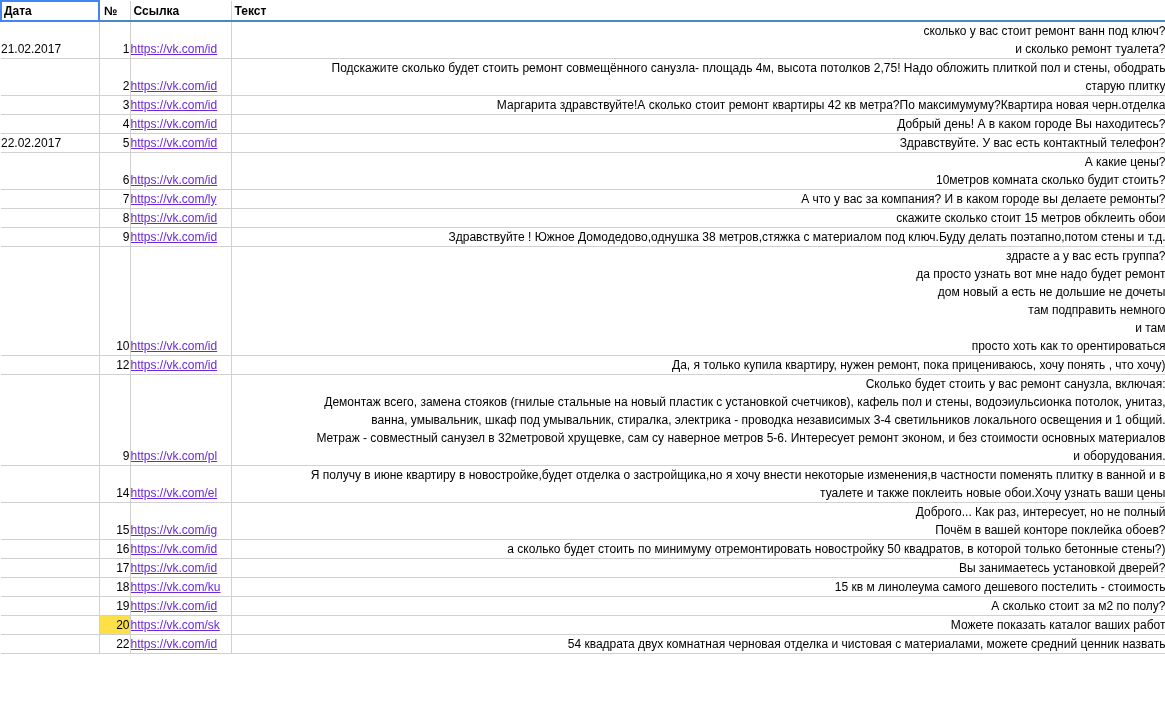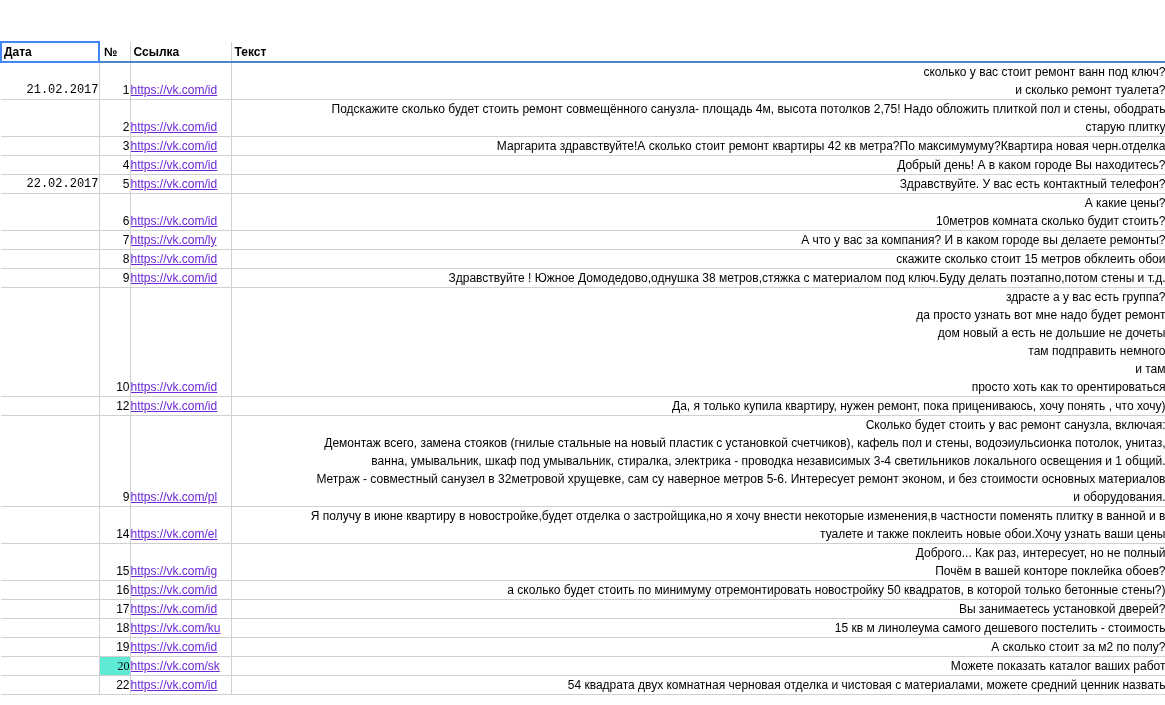--- a/index.html
+++ b/index.html
@@ -19,21 +19,20 @@
 
   .sheet {
     width: 1165px;
     position: relative;
   }
 
   table.grid {
     border-collapse: collapse;
     table-layout: fixed;
     width: 1165px;
-    margin-top: 41px;
   }
 
   table.grid col.c-date  { width: 98px; }
   table.grid col.c-num   { width: 31px; }
   table.grid col.c-link  { width: 101px; }
   table.grid col.c-text  { width: 935px; }
 
   table.grid th,
   table.grid td {
     border-right: 1px solid #d0d0d0;
@@ -61,32 +60,30 @@
     border: 2px solid #4285f4;
     padding: 0 2px;
   }
   tr.header-row th.h-num {
     text-align: left;
     padding-left: 4px;
   }
 
   
   td.cell-date {
-    text-align: right;
+    text-align: left;
     padding: 0 3px 0 3px;
     white-space: nowrap;
-    font-family: Liberation Mono, monospace;
   }
   td.cell-num {
     text-align: right;
     padding: 0 4px 0 2px;
   }
   td.cell-num.hl {
-    background: #5eead4;
-    font-family: Liberation Serif, serif;
+    background: #fde047;
   }
   td.cell-link {
     padding: 0 0 0 3px;
     white-space: nowrap;
     overflow: hidden;
   }
   td.cell-link a {
     color: #6d28d9;
     text-decoration: underline;
   }

